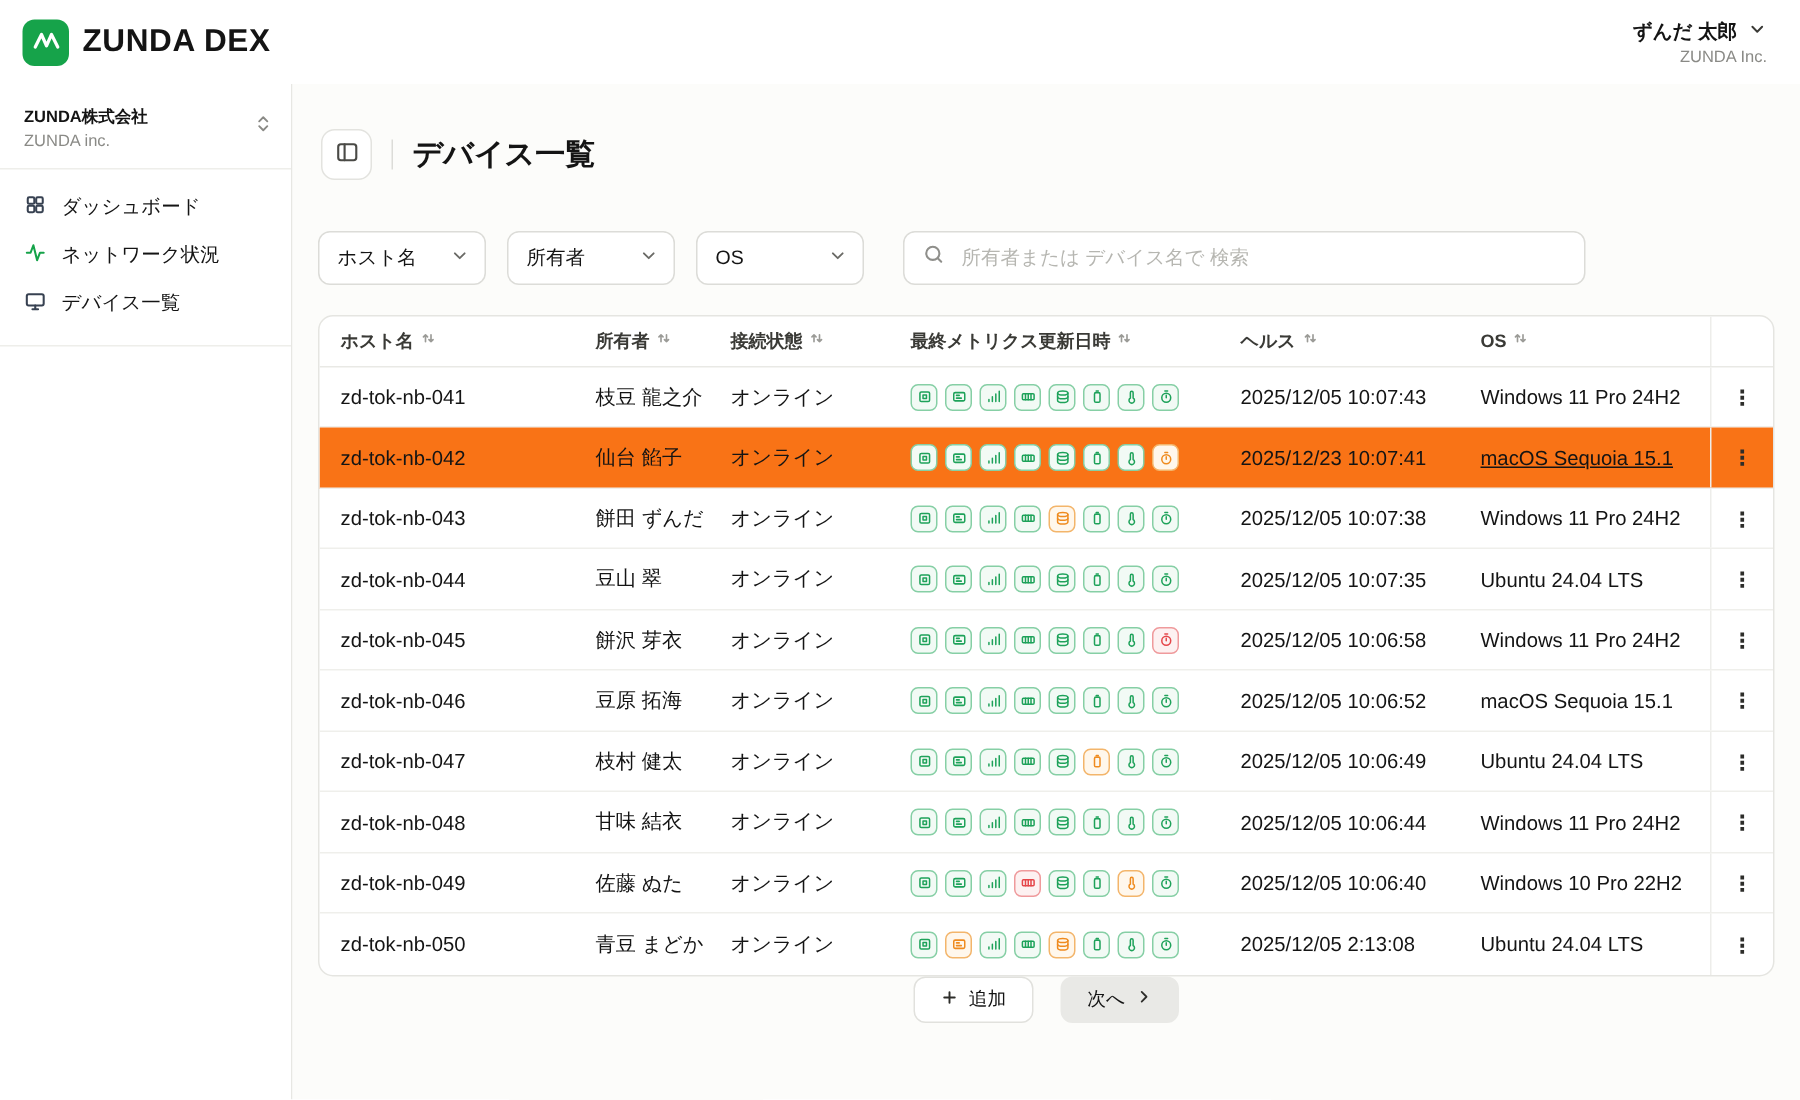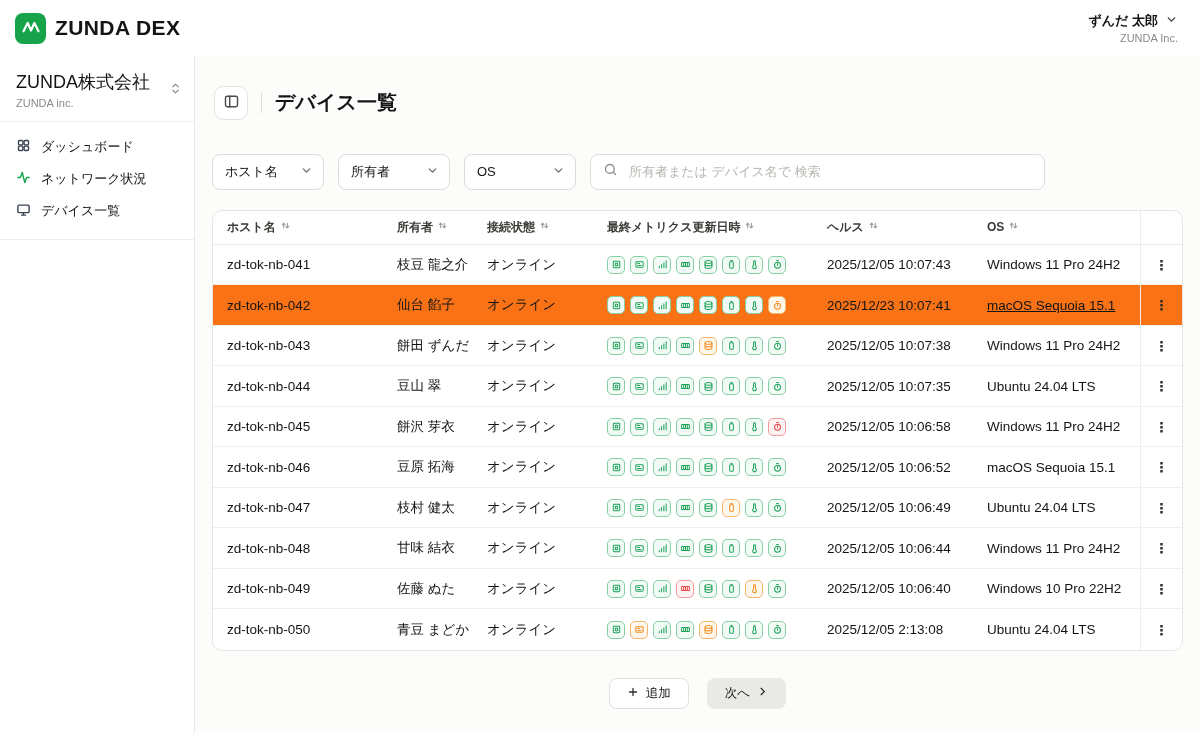--- a/index.html
+++ b/index.html
@@ -18,34 +18,34 @@
   .logo{display:flex;align-items:center;gap:9px}
   .logo-mark{width:31px;height:31px;border-radius:8px;background:var(--brand);display:flex;align-items:center;justify-content:center}
   .logo-text{font-size:21px;font-weight:700;letter-spacing:.4px}
   .user{display:flex;flex-direction:column;align-items:flex-end;gap:2px;cursor:pointer}
   .user-name-row{display:flex;align-items:center;gap:7px;font-size:13px;font-weight:600}
   .user-company{font-size:11px;color:var(--muted)}
   
   .layout{display:flex;height:677px}
   .sidebar{width:195px;flex:0 0 195px;border-right:1px solid var(--line);padding-top:10px;background:#fff}
   .org{display:flex;align-items:center;justify-content:space-between;padding:4px 12px 12px 16px;cursor:pointer}
-  .org-name{font-size:18px;font-weight:400}
+  .org-name{font-size:11px;font-weight:700}
   .org-sub{font-size:11px;color:var(--muted);margin-top:3px}
   .sidebar-divider{border:0;border-top:1px solid #eeeeea;margin:0}
   .nav{padding:9px 0 12px}
   .nav-item{display:flex;align-items:flex-end;gap:10px;padding:7px 16px;font-size:13px;cursor:pointer;white-space:nowrap}
   
   .main{flex:1;background:#fcfcfa;padding:20px 17px 0}
   .page-head{display:flex;align-items:center;gap:13px;padding-left:2px}
   .panel-btn{width:34px;height:34px;border:1px solid #e3e3df;border-radius:9px;background:#fff;display:flex;align-items:center;justify-content:center;cursor:pointer;padding:0}
   .vdiv{width:1px;height:20px;background:#dcdcd8}
   .page-title{font-size:20px;font-weight:700}
   .filters{display:flex;align-items:center;gap:14px;margin-top:24px}
   .dropdown{height:36px;width:112px;padding:0 10px 0 12px;border:1px solid #dcdcd8;border-radius:8px;background:#fff;display:flex;align-items:center;justify-content:space-between;font-size:13px;cursor:pointer}
-  .search{height:36px;width:455px;border:1px solid #dcdcd8;border-radius:8px;background:#fff;display:flex;align-items:center;gap:9px;padding:0 12px}
+  .search{height:36px;width:455px;margin-left:12px;border:1px solid #dcdcd8;border-radius:8px;background:#fff;display:flex;align-items:center;gap:9px;padding:0 12px}
   .search input{border:0;outline:0;flex:1;font-size:13px;color:#333;background:transparent;font-family:inherit}
   .search input::placeholder{color:#b6b6b1}
   
   .table-card{margin-top:20px;border:1px solid #e5e5e1;border-radius:10px;background:#fff;overflow:hidden}
   .trow{display:grid;grid-template-columns:170px 90px 120px 220px 160px 1fr 42px;align-items:stretch;padding-left:14px}
   .thead{height:34px;border-bottom:1px solid #e9e9e5;font-size:12px;font-weight:700;color:#3a3a36}
   .th{display:flex;align-items:center;gap:4px;cursor:pointer}
   .tr{height:40.5px;border-bottom:1px solid var(--line-soft);font-size:13.5px}
   .tbody .tr:last-child{border-bottom:0}
   .tr.highlight{background:#f97316}
@@ -54,21 +54,21 @@
   .badge{width:18px;height:18px;border-radius:5px;border:1px solid;display:inline-flex;align-items:center;justify-content:center;flex:0 0 18px}
   .badge svg{display:block}
   .h-ok{color:var(--ok);background:#f2faf5;border-color:#86cfa5}
   .h-warn{color:var(--warn);background:#fff7ec;border-color:#f3b56b}
   .h-err{color:var(--err);background:#fdf1f1;border-color:#ef9a9c}
   .actions-cell{border-left:1px solid #ededea;display:flex;align-items:center;justify-content:center;cursor:pointer}
   .thead .actions-cell{cursor:default}
   .kebab{font-size:14px;font-weight:700;color:#2d2d2a;line-height:1}
   .os-link{text-decoration:underline;cursor:pointer}
   
-  .footer-actions{display:flex;justify-content:center;gap:18px;margin-top:27px}
+  .footer-actions{display:flex;justify-content:center;gap:18px;}
   .btn{height:31px;border-radius:8px;display:flex;align-items:center;gap:7px;padding:0 17px;font-size:12.5px;font-family:inherit;border:1px solid #e1e1dd;background:#fff;color:var(--ink);cursor:pointer}
   .btn-next{background:#e9e9e6;border-color:#e9e9e6}
 </style>
 </head>
 <body>
 
 <header class="topbar">
   <div class="logo">
     <span class="logo-mark">
       <svg width="20" height="20" viewBox="0 0 24 24" fill="none" stroke="#ffffff" stroke-width="2.6" stroke-linecap="round" stroke-linejoin="round">

